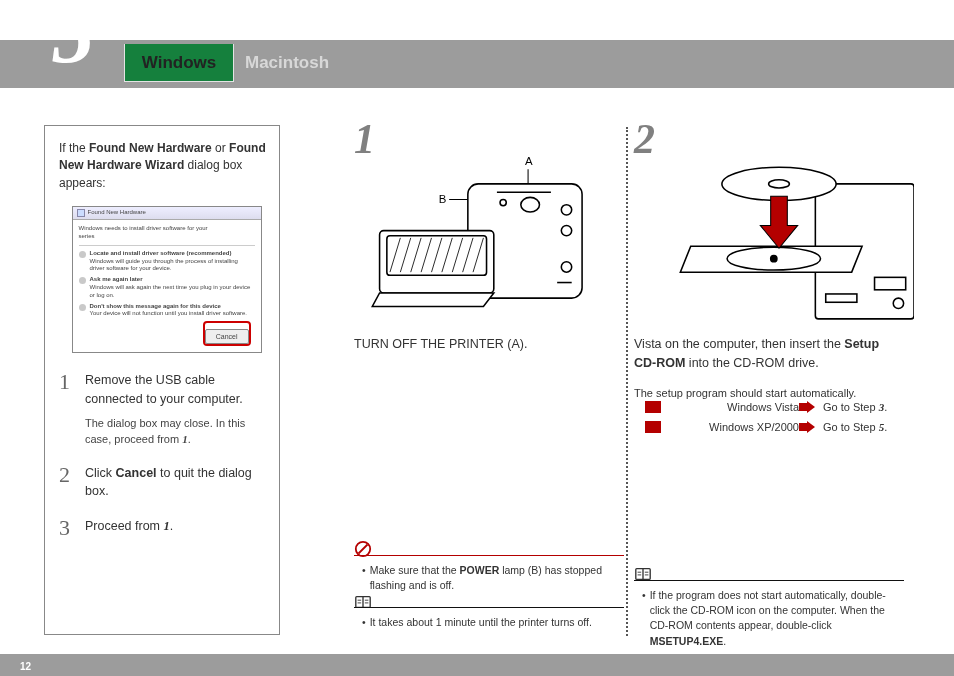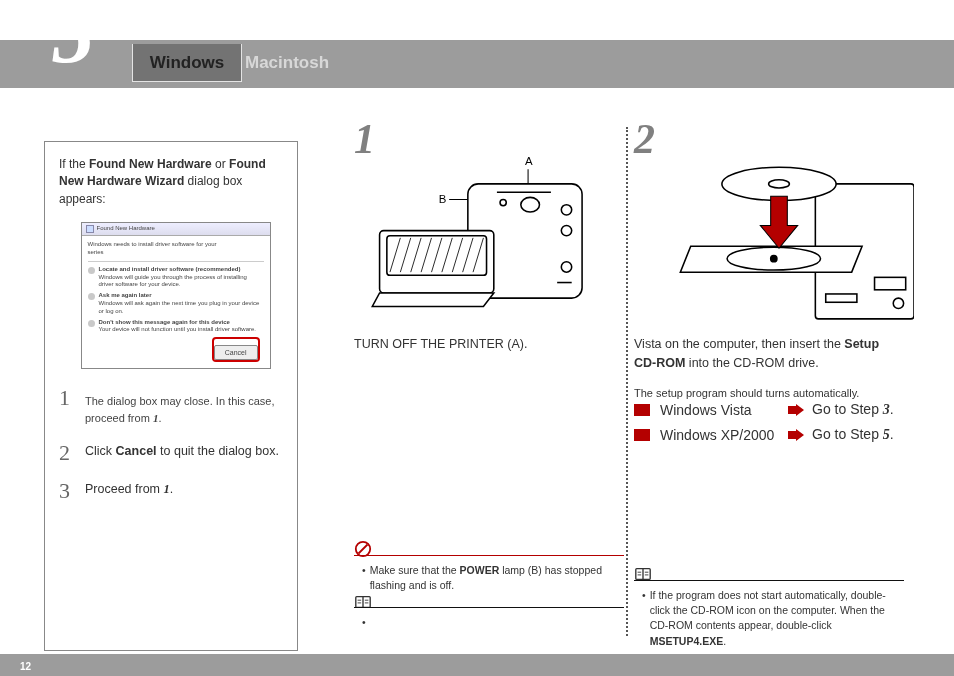--- a/index.html
+++ b/index.html
@@ -10,31 +10,31 @@
   .header-bar { position: absolute; top: 40px; left: 0; right: 0; height: 48px; background: #9c9c9c; }
   .big-five {
     position: absolute; left: 34px; top: -10px; width: 78px; text-align: center;
     font-size: 86px; font-weight: 700; font-style: italic; color: #fff; line-height: 1;
     font-family: Georgia, 'Times New Roman', serif;
   }
   .tab {
     position: absolute; top: 44px; height: 38px; line-height: 38px; width: 110px;
     text-align: center; font-weight: 700; font-size: 17px;
   }
-  .tab-windows { left: 132px; background: #737373; color: #222; border: 1px solid #e4e4e4; border-top: none; }
+  .tab-windows { left: 124px; background: #15803d; color: #222; border: 1px solid #e4e4e4; border-top: none; }
   .tab-mac { left: 232px; color: #d8d8d8; }
 
   
   .content { position: absolute; top: 115px; left: 44px; right: 30px; bottom: 40px; }
 
   
   .left-box {
-    position: absolute; left: 0; top: 10px; width: 254px; height: 510px;
+    position: absolute; left: 0; top: 10px; width: 236px; height: 510px;
     border: 1px solid #888; padding: 14px 5px 10px 14px;
-    font-size: 12px; line-height: 1.45; margin-top: 16px;
+    font-size: 12px; line-height: 1.45;
   }
   .left-box .intro { margin-bottom: 10px; }
   .screenshot-wrap { text-align: center; margin: 14px 0 18px 0; }
   .fnh {
     display: inline-block; width: 190px; border: 1px solid #888;
     background: #fff; text-align: left; font-size: 6px; line-height: 1.3;
     color: #444;
   }
   .fnh .titlebar { background: linear-gradient(#eef, #dde); border-bottom: 1px solid #aaa;
     padding: 2px 4px; display: flex; align-items: center; gap: 3px; }
@@ -61,21 +61,21 @@
   .col2 { left: 590px; }
 
   .col .bignum { position: absolute; left: 0; top: 0; font-size: 42px; font-weight: 700;
     font-style: italic; color: #808080; font-family: Georgia, 'Times New Roman', serif; }
 
   .fig { position: absolute; top: 36px; left: 10px; right: 0; height: 180px; }
   .fig svg { width: 100%; height: 100%; }
 
   .caption-a { position: absolute; top: 220px; left: 0; right: 10px; font-size: 12.5px; line-height: 1.5; }
 
-  .os-grid { position: absolute; top: 286px; left: 0; font-size: 14px; }
+  .os-grid { position: absolute; top: 286px; left: 11px; font-size: 11px; text-align: right; }
   .os-row { display: flex; align-items: center; margin-bottom: 8px; }
   .os-row .sw { width: 16px; height: 12px; background: #b40000; margin-right: 10px; }
   .os-row .lbl { width: 128px; }
   .os-row .arrow { width: 16px; height: 12px; color: #b40000; margin-right: 8px; }
   .arrow svg { width: 16px; height: 12px; display: block; }
 
   .sep-red { position: absolute; left: 0; right: 10px; border: none; border-top: 1px solid #b40000; }
   .sep-blk { position: absolute; left: 0; right: 10px; border: none; border-top: 1px solid #111; }
 
   .col1 .sep-red { top: 440px; }
@@ -154,20 +154,21 @@
               </span>
             </div>
           </div>
         </div>
       </div>
 
       <div class="steps">
         <div class="step-row">
           <div class="step-num">1</div>
           <div class="step-body">
+            <span>Remove the USB cable connected to your computer.</span>
             <div class="sub">
               <span>The dialog box may close. In this case, proceed from </span><span class="boldref">1</span><span>.</span>
             </div>
           </div>
         </div>
         <div class="step-row">
           <div class="step-num">2</div>
           <div class="step-body">
             <span>Click </span><strong>Cancel</strong><span> to quit the dialog box.</span>
           </div>
@@ -241,20 +242,21 @@
             <line x1="10" y1="4" x2="10" y2="16" stroke="#333" stroke-width="1.5"></line>
             <line x1="4" y1="8" x2="8" y2="8" stroke="#333"></line>
             <line x1="12" y1="8" x2="16" y2="8" stroke="#333"></line>
             <line x1="4" y1="11" x2="8" y2="11" stroke="#333"></line>
             <line x1="12" y1="11" x2="16" y2="11" stroke="#333"></line>
           </svg>
       </div>
       <hr class="sep-blk" style="top:492px">
       <div class="note2 notch-row" style="top:500px">
         <span class="bullet">•</span>
+        <div>It takes about 1 minute until the printer turns off.</div>
       </div>
     </div>
 
     <div class="col col2">
       <div class="bignum">2</div>
       <div class="fig">
         <svg viewBox="0 0 260 170">
           <g stroke="#000" stroke-width="1.5" fill="#fff">
 
             <rect x="165" y="30" width="95" height="130" rx="3"></rect>
@@ -270,21 +272,21 @@
             <ellipse cx="130" cy="30" rx="10" ry="4"></ellipse>
           </g>
 
           <g fill="#b40000" stroke="#000" stroke-width="1">
             <path d="M 122 42 L 138 42 L 138 70 L 148 70 L 130 92 L 112 70 L 122 70 Z"></path>
           </g>
         </svg>
       </div>
       <div class="caption-a">
         <span>Vista on the computer, then insert the </span><strong>Setup CD-ROM</strong><span> into the CD-ROM drive.</span>
-        <div style="font-size:11px; margin-top:12px;">The setup program should turns automatically.</div>
+        <div style="font-size:11px; margin-top:12px;">The setup program should start automatically.</div>
       </div>
 
       <div class="os-grid">
         <div class="os-row">
           <span class="sw"></span>
           <span class="lbl">Windows Vista</span>
           <span class="arrow">
               <svg viewBox="0 0 16 12">
                 <path d="M0 2 L8 2 L8 0 L16 6 L8 12 L8 10 L0 10 Z" fill="#b40000"></path>
               </svg>

